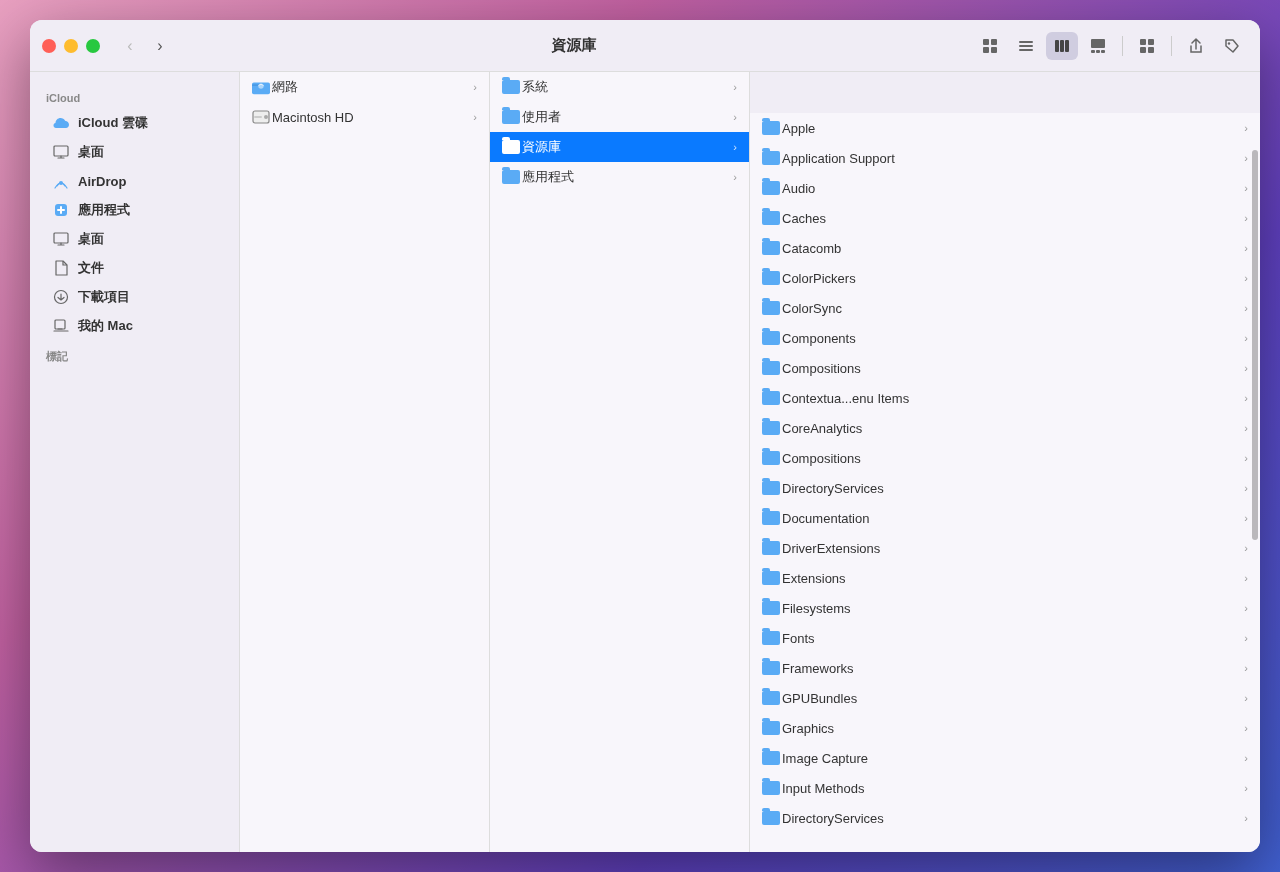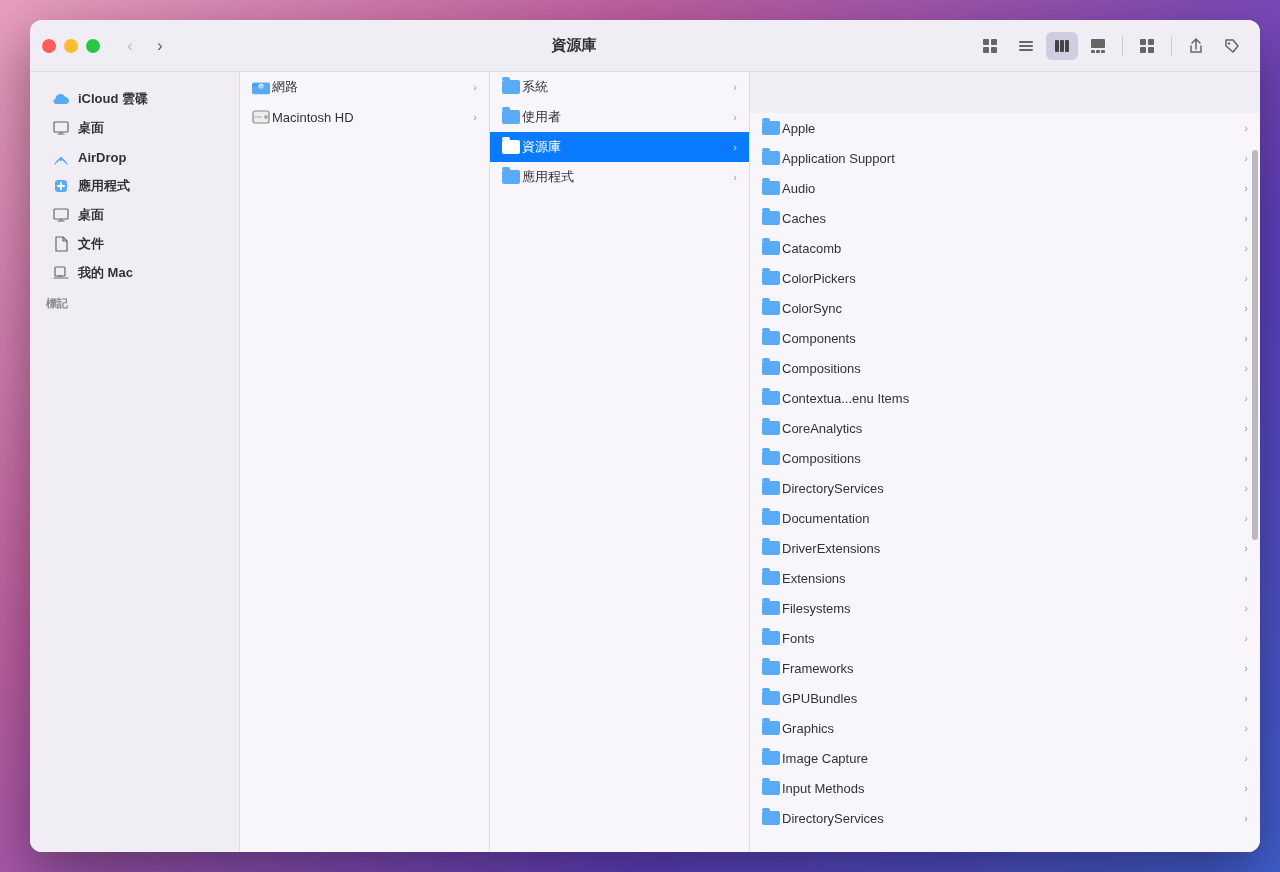--- a/index.html
+++ b/index.html
@@ -299,20 +299,21 @@
           <path d="M2 2 L9 2 L14 8 L9 14 L2 8 Z" stroke="#666" stroke-width="1.5" fill="none" stroke-linejoin="round"></path>
           <circle cx="5" cy="5.5" r="1.2" fill="#666"></circle>
         </svg>
       </button>
     </div>
   </div>
 
   <div class="content">
 
     <div class="sidebar">
+      <div class="sidebar-section-label">iCloud</div>
       <div class="sidebar-item">
         <div class="sidebar-item-icon">
           <svg width="16" height="12" viewBox="0 0 16 12" fill="none">
             <path d="M13 11H3C1.6 11 0.5 9.9 0.5 8.5C0.5 7.3 1.3 6.3 2.5 6.1C2.5 3.3 4.8 1 7.5 1C9.5 1 11.2 2.1 12.1 3.7C14.3 3.9 16 5.7 16 7.8C16 9.6 14.7 11 13 11Z" fill="#5aabf5"></path>
           </svg>
         </div>
         <span>iCloud 雲碟</span>
       </div>
       <div class="sidebar-item">
         <div class="sidebar-item-icon">
@@ -353,20 +354,29 @@
         <span>桌面</span>
       </div>
       <div class="sidebar-item">
         <div class="sidebar-item-icon">
           <svg width="14" height="16" viewBox="0 0 14 16" fill="none">
             <path d="M2 1 L9 1 L13 5 L13 15 L2 15 Z" stroke="#666" stroke-width="1.2" fill="none" stroke-linejoin="round"></path>
             <path d="M9 1 L9 5 L13 5" stroke="#666" stroke-width="1.2" fill="none"></path>
           </svg>
         </div>
         <span>文件</span>
+      </div>
+      <div class="sidebar-item">
+        <div class="sidebar-item-icon">
+          <svg width="16" height="16" viewBox="0 0 16 16" fill="none">
+            <circle cx="8" cy="8" r="6.5" stroke="#666" stroke-width="1.2" fill="none"></circle>
+            <path d="M8 5 L8 11 M5 8.5 L8 11 L11 8.5" stroke="#666" stroke-width="1.2" stroke-linecap="round" stroke-linejoin="round"></path>
+          </svg>
+        </div>
+        <span>下載項目</span>
       </div>
       <div class="sidebar-item">
         <div class="sidebar-item-icon">
           <svg width="16" height="16" viewBox="0 0 16 16" fill="none">
             <rect x="2" y="2" width="10" height="9" rx="1" stroke="#666" stroke-width="1.2" fill="none"></rect>
             <path d="M1 13 L15 13 M5 11 L9 11" stroke="#666" stroke-width="1.2" stroke-linecap="round"></path>
           </svg>
         </div>
         <span>我的 Mac</span>
       </div>

